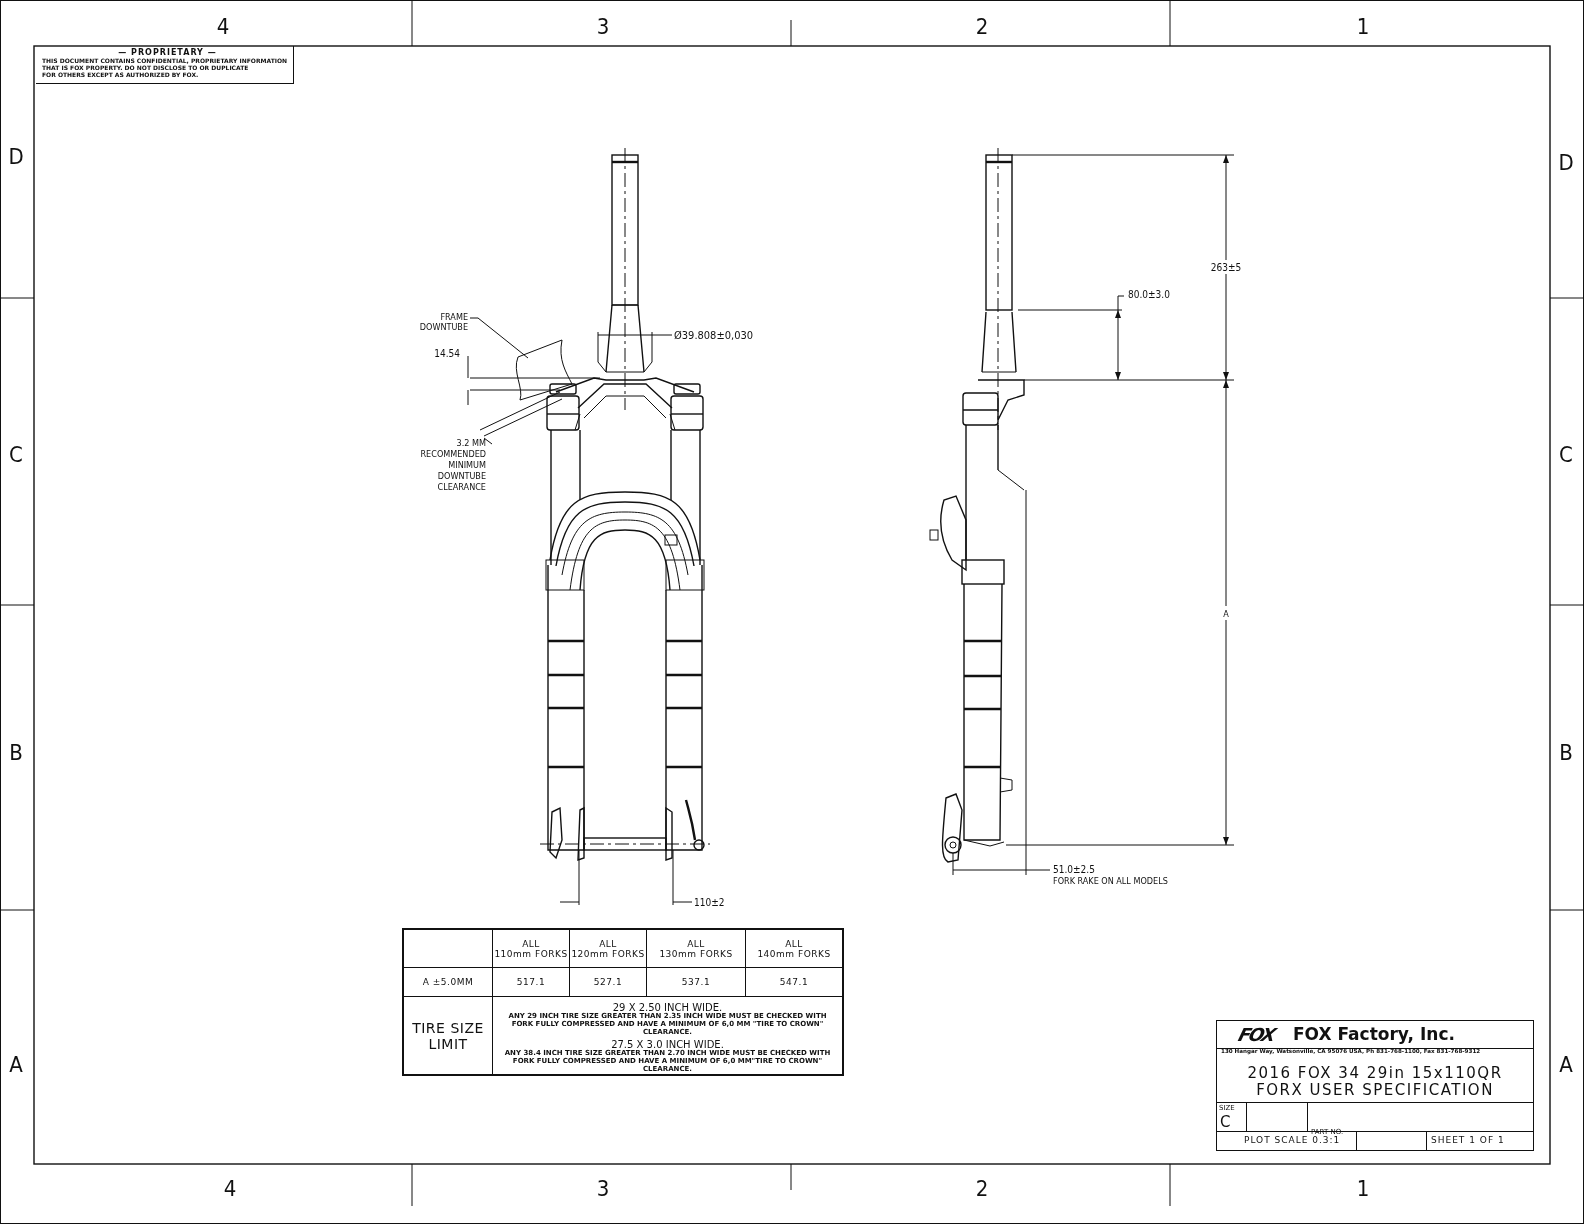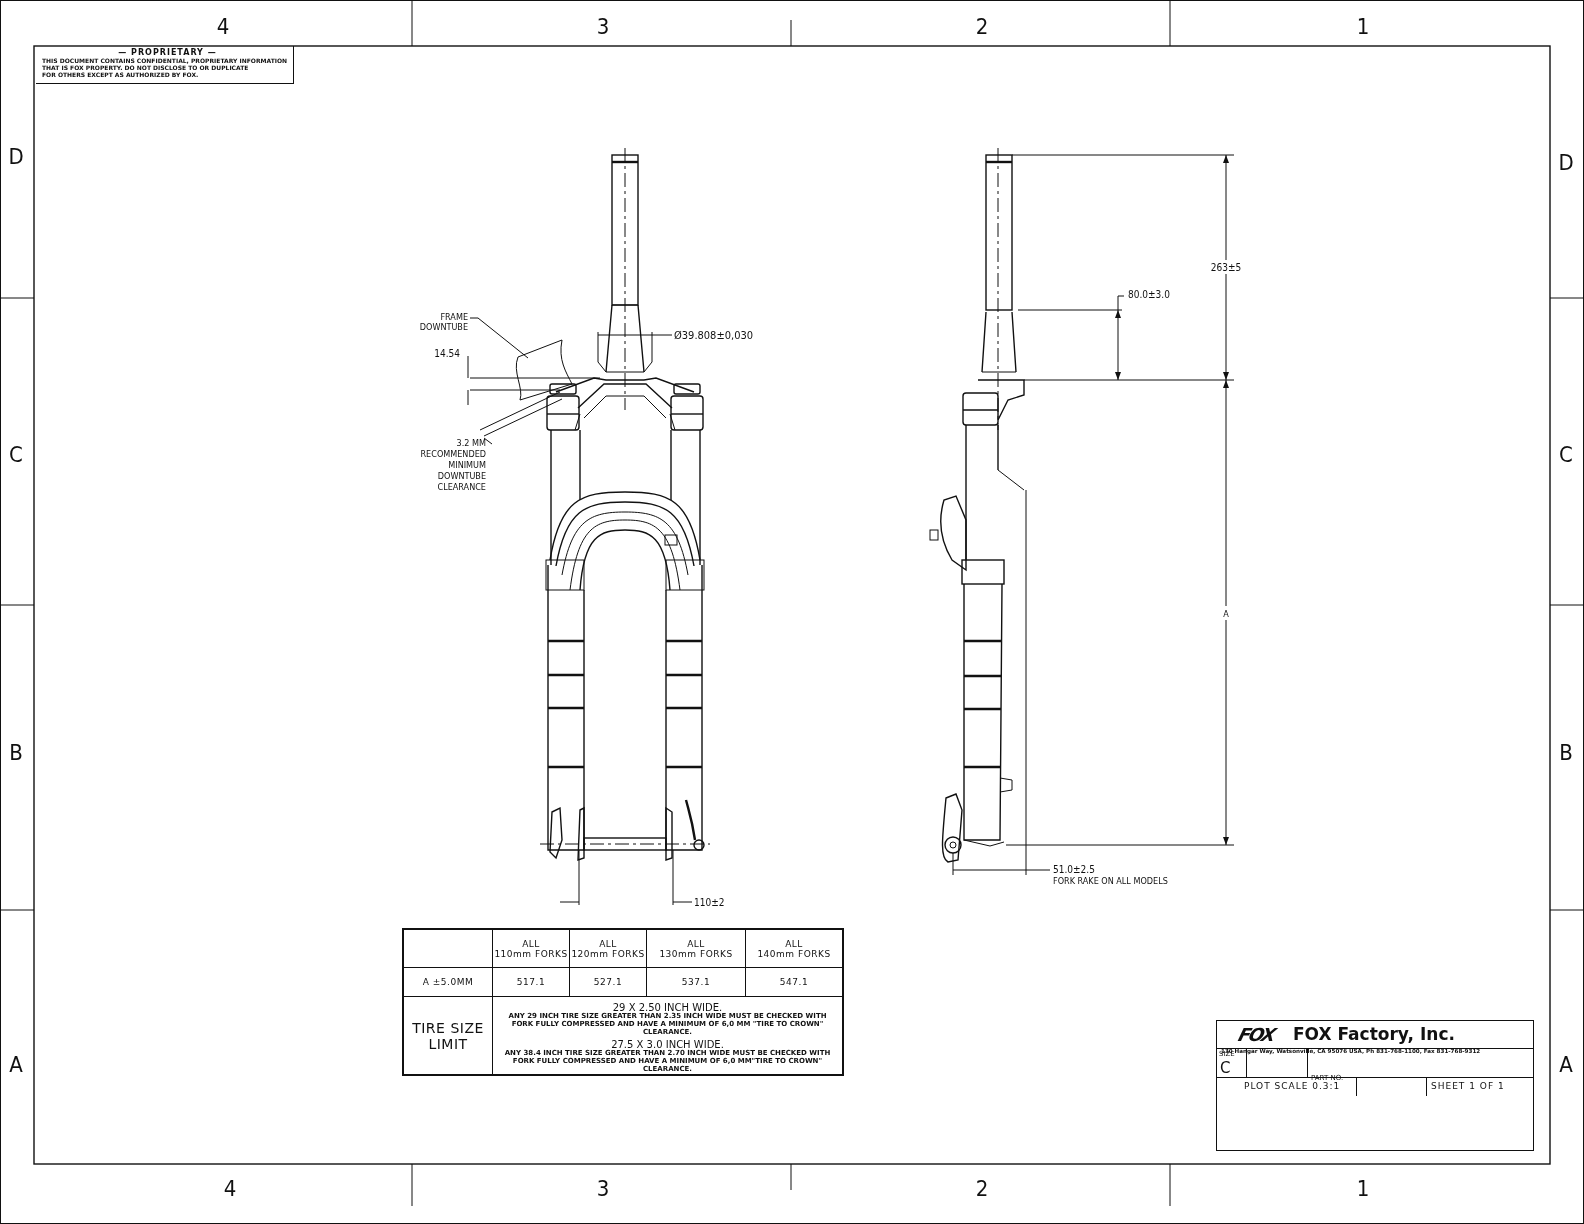--- a/index.html
+++ b/index.html
@@ -259,20 +259,24 @@
   </tbody>
     </table>
 </div>
 
 <div class="box tb">
   <div class="r1">
     <span class="logo">FOX</span>
     <span class="company">FOX  Factory,  Inc.</span>
   </div>
   <div class="addr">130 Hangar Way, Watsonville, CA 95076 USA, Ph 831-768-1100, Fax 831-768-9312</div>
+  <div class="r2">
+    <div>2016 FOX 34 29in 15x110QR</div>
+    <div>FORX USER SPECIFICATION</div>
+  </div>
   <div class="r3">
     <div class="size">
       <span>SIZE</span>
       <span class="v">C</span>
     </div>
     <div class="blank"></div>
     <div class="part">PART NO.</div>
   </div>
   <div class="r4">
     <div class="plot">PLOT SCALE 0.3:1</div>

